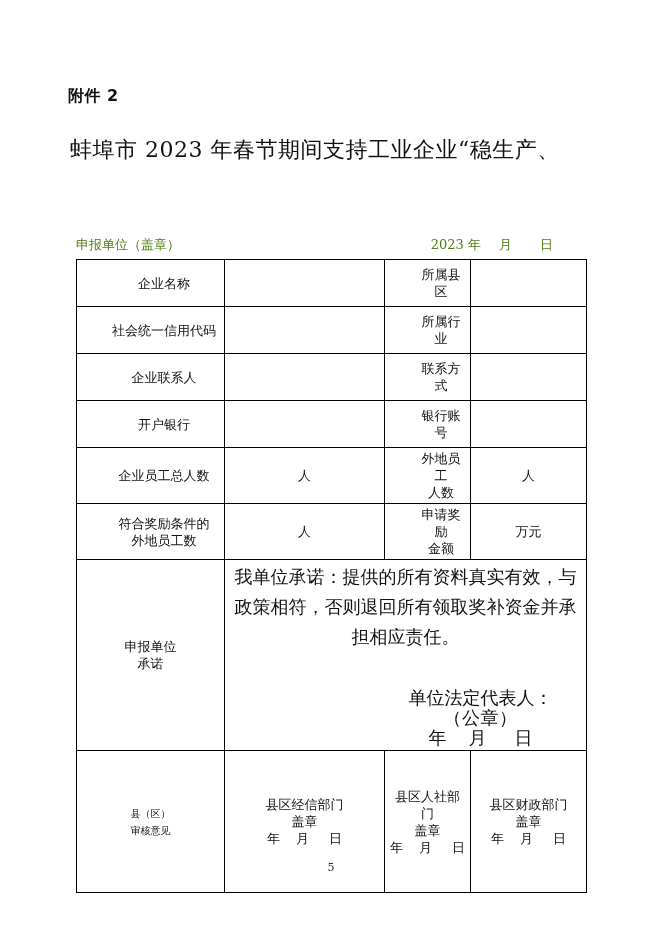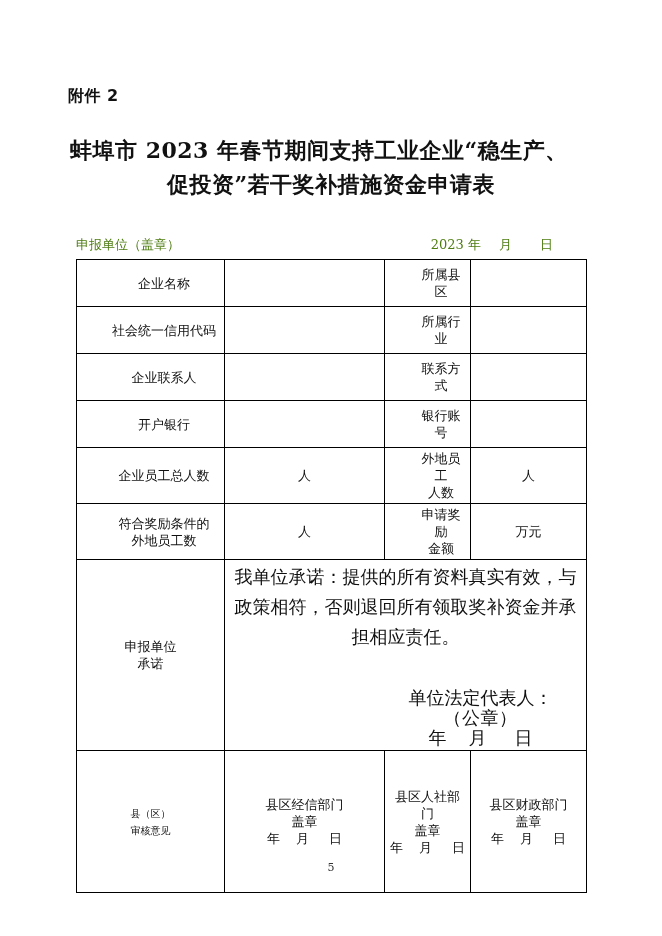--- a/index.html
+++ b/index.html
@@ -37,21 +37,21 @@
 
   
   .doc-title {
     position: absolute;
     left: 60px;
     top: 133px;
     width: 542px;
     text-align: center;
     font-family: "DejaVu Serif", serif;
     font-size: 22px;
-    font-weight: bold;
+    font-weight: normal;
     line-height: 34px;
     color: #111;
     letter-spacing: 0.5px;
   }
   .doc-title .l1 { display: block; text-align: left; padding-left: 10px; }
   .doc-title .l2 { display: block; text-align: center; }
 
   
   .head-row {
     position: absolute;
@@ -161,21 +161,20 @@
 </style>
 </head>
 <body>
 
 <div class="page">
 
   <div class="attach-label">附件 2</div>
 
   <div class="doc-title">
     <span class="l1">蚌埠市 2023 年春节期间支持工业企业“稳生产、</span>
-    <span class="l2">促投资”若干奖补措施资金申请表</span>
   </div>
 
   <div class="head-row">
     <span class="head-left">申报单位（盖章）</span>
     <span class="head-right">
       <span class="y">2023 年</span><span class="m">月</span><span class="d">日</span>
     </span>
   </div>
 
   <table class="tbl">

